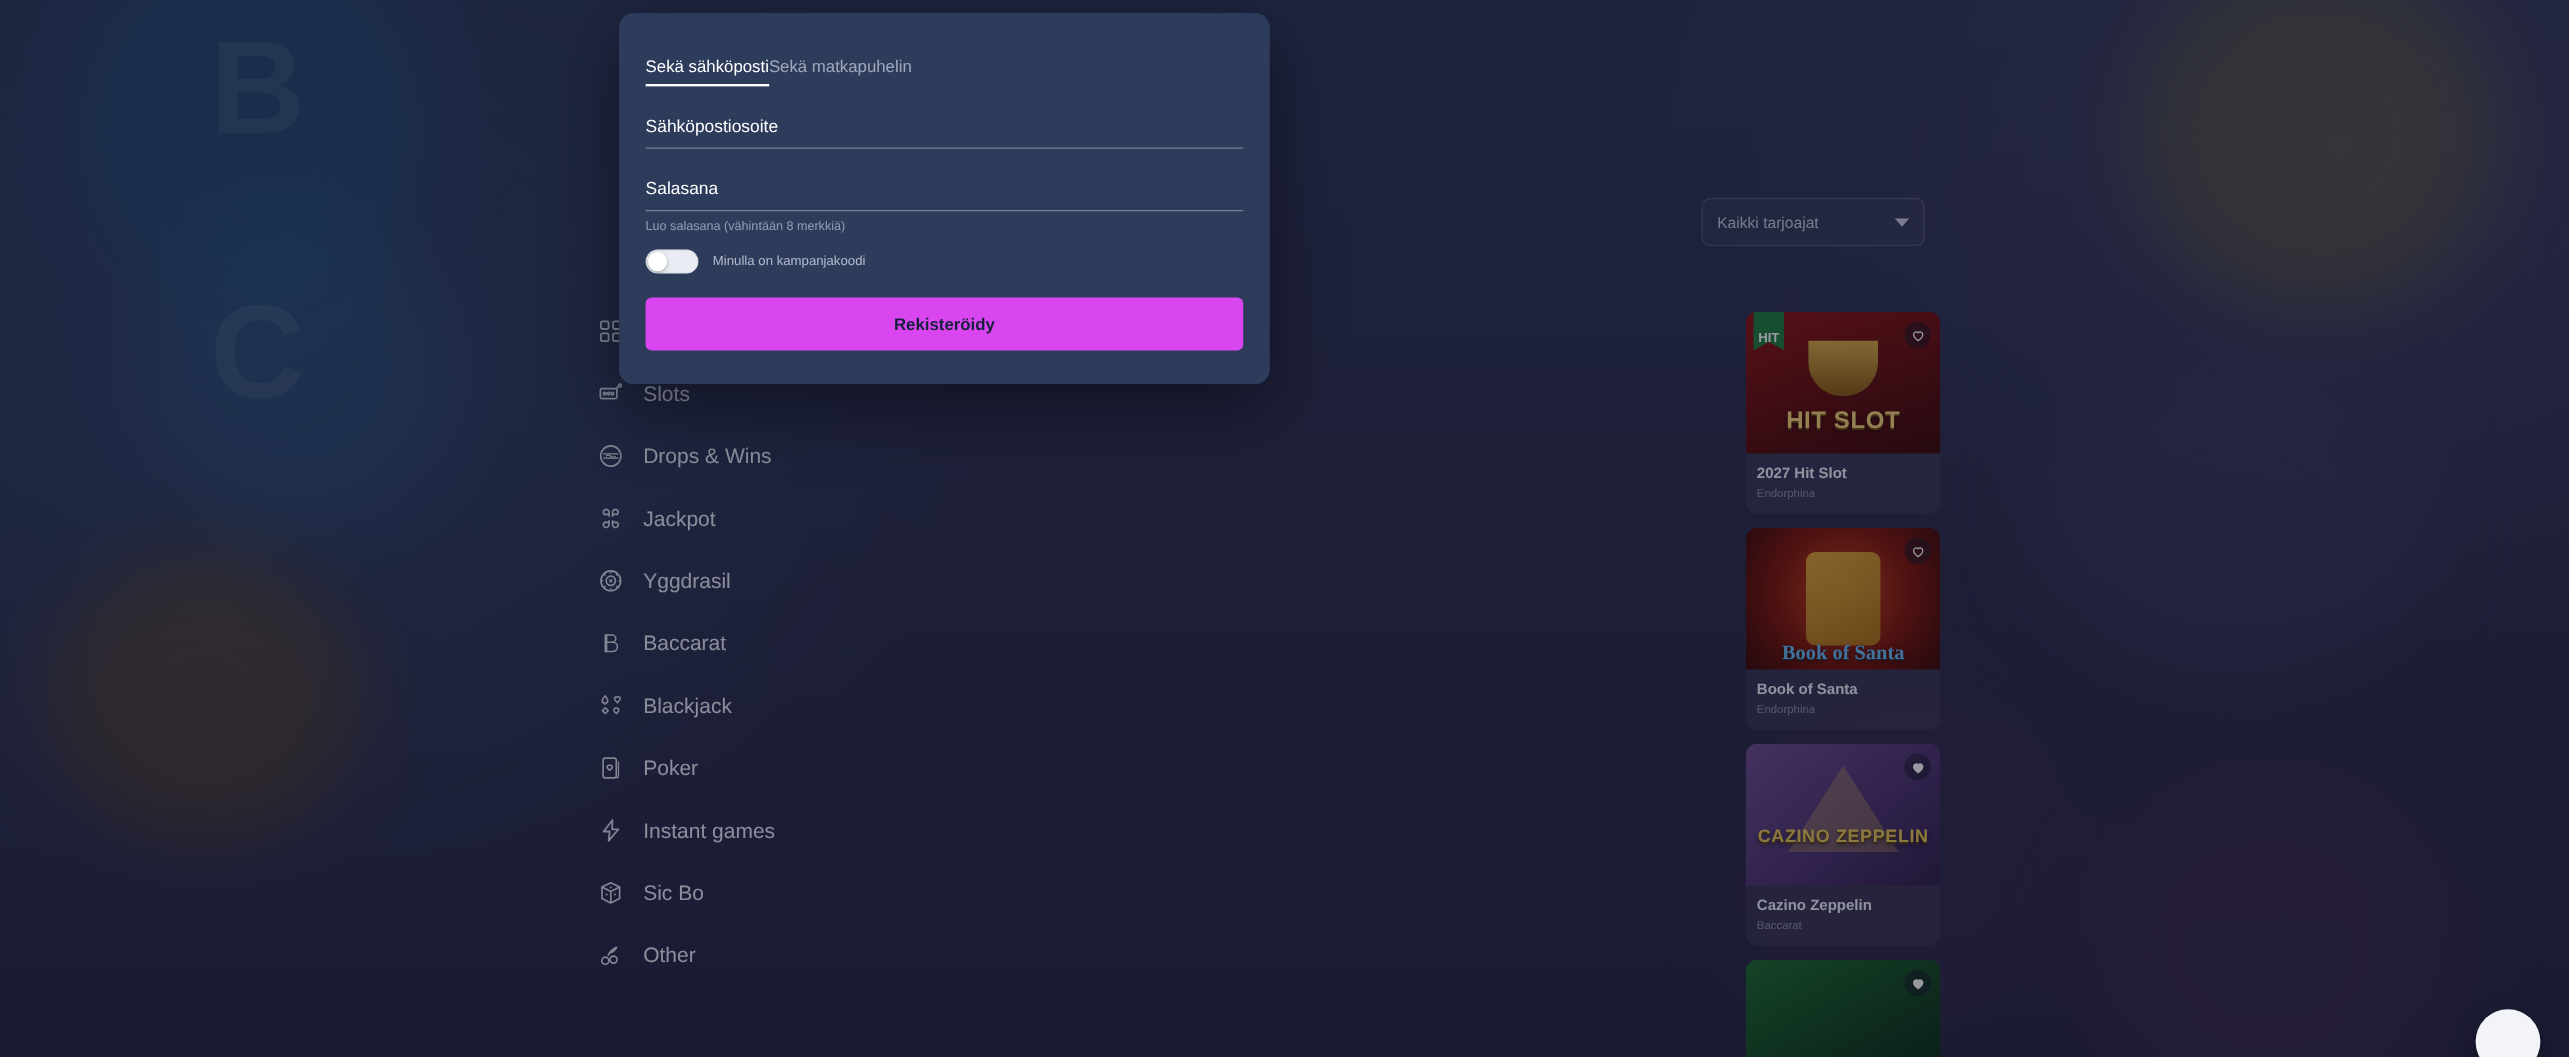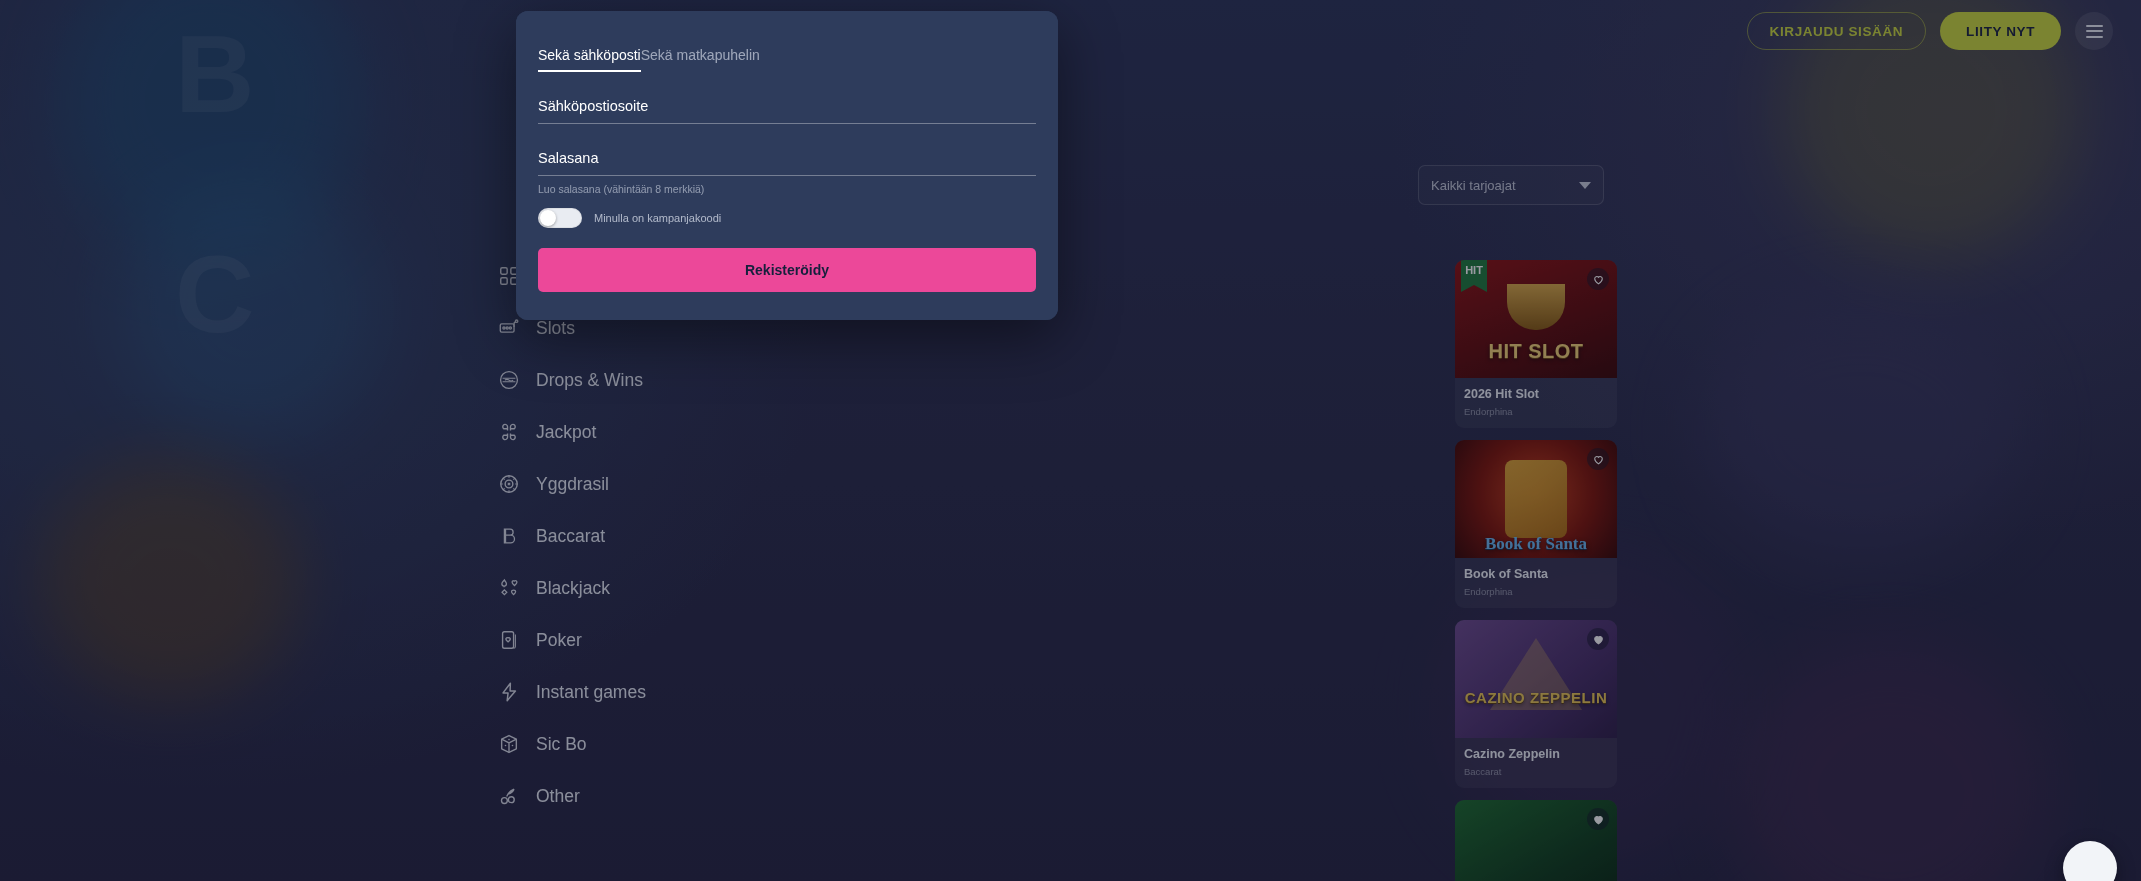--- a/index.html
+++ b/index.html
@@ -110,21 +110,21 @@
   .card .thumb .art { position:absolute; inset:0; display:flex; align-items:center; justify-content:center; }
   .card .heart {
     position: absolute; right: 8px; top: 8px; width: 22px; height: 22px;
     border-radius: 50%; background: rgba(20,22,40,.5);
     display:flex; align-items:center; justify-content:center; cursor:pointer;
   }
   .card .heart svg { width: 13px; height: 13px; }
   .card .badge {
     position:absolute; left: 6px; top: 0; width: 26px; height: 32px;
     background: #1f7a3d; color:#fff; font-size: 11px; font-weight: 800;
-    display:flex; align-items:flex-start; justify-content:center; padding-top:4px;
+    display:flex; align-items:flex-start; justify-content:center; padding-top:16px;
     clip-path: polygon(0 0, 100% 0, 100% 100%, 50% 78%, 0 100%);
   }
   .card .meta { padding: 9px 9px 11px 9px; }
   .card .g-name { color:#eef1f8; font-size: 12.5px; font-weight: 600; line-height:1.2; }
   .card .g-prov { color: rgba(226,231,243,.5); font-size: 9.5px; margin-top: 4px; }
 
   
   .art-hit { background: linear-gradient(160deg,#8e1212 0%, #5c0b0b 60%, #3a0707 100%); }
   .art-santa { background: radial-gradient(circle at 50% 45%, #c9411a 0%, #7d1408 55%, #360604 100%); }
   .art-zep { background: linear-gradient(140deg,#6d4b8e 0%, #49306a 60%, #2f1f49 100%); }
@@ -195,21 +195,21 @@
     box-shadow: inset 0 0 0 1px rgba(0,0,0,.06);
   }
   .switch .knob {
     position:absolute; left: 2px; top: 2px; width: 16px; height: 16px; border-radius:50%;
     background:#ffffff; box-shadow: 0 1px 3px rgba(0,0,0,.35);
   }
   .promo-label { color: rgba(226,231,243,.72); font-size: 11px; }
 
   .submit-btn {
     margin-top: 20px; width: 100%; height: 44px; border-radius: 5px; border:none;
-    background: #ec4899; color: #16203c; font-size: 14px; font-weight: 700;
+    background: #d946ef; color: #16203c; font-size: 14px; font-weight: 700;
     cursor:pointer; font-family: "Liberation Sans", sans-serif;
   }
 
   
   .chat-bubble {
     position: absolute; right: 24px; bottom: -14px; width: 54px; height: 54px;
     border-radius: 50%; background: #f2f4f8; z-index: 6;
     box-shadow: 0 6px 18px rgba(0,0,0,.35);
   }
 </style>
@@ -227,29 +227,20 @@
     <div class="blob blob-f"></div>
     <div class="blob blob-g"></div>
     <div class="letter-ghost" style="left:175px; top:10px; font-size:110px;">B</div>
     <div class="letter-ghost" style="left:175px; top:230px; font-size:110px;">C</div>
   </div>
 
   <div class="header">
     <div class="logo">
       <span>Casinoin</span>
     </div>
-    <div class="hdr-right">
-      <div class="btn-login">KIRJAUDU SISÄÄN</div>
-      <div class="btn-register">LIITY NYT</div>
-      <div class="btn-burger">
-        <i></i>
-        <i></i>
-        <i></i>
-      </div>
-    </div>
   </div>
 
   <div class="hero-title">Suositut</div>
 
   <div class="sidebar">
 
     <div class="side-item">
       <span class="ico">
         <svg viewBox="0 0 24 24" fill="none" stroke="#e6eaf4" stroke-width="1.6">
           <rect x="3" y="3" width="7" height="7" rx="1.5"></rect>
@@ -390,21 +381,21 @@
           <div class="art-title" style="position:relative; top:26px;">HIT SLOT</div>
         </div>
         <div class="badge">HIT</div>
         <div class="heart">
           <svg viewBox="0 0 24 24" fill="none" stroke="#ffffff" stroke-width="2">
             <path d="M12 20s-7-4.5-7-9.3A4 4 0 0 1 12 8a4 4 0 0 1 7 2.7C19 15.5 12 20 12 20z"></path>
           </svg>
         </div>
       </div>
       <div class="meta">
-        <div class="g-name">2026 Hit Slot</div>
+        <div class="g-name">2027 Hit Slot</div>
         <div class="g-prov">Endorphina</div>
       </div>
     </div>
 
     <div class="card">
       <div class="thumb">
         <div class="art art-santa">
           <div class="art-ring"></div>
           <div class="art-title" style="position:relative; top:38px;">Book of Santa</div>
         </div>

